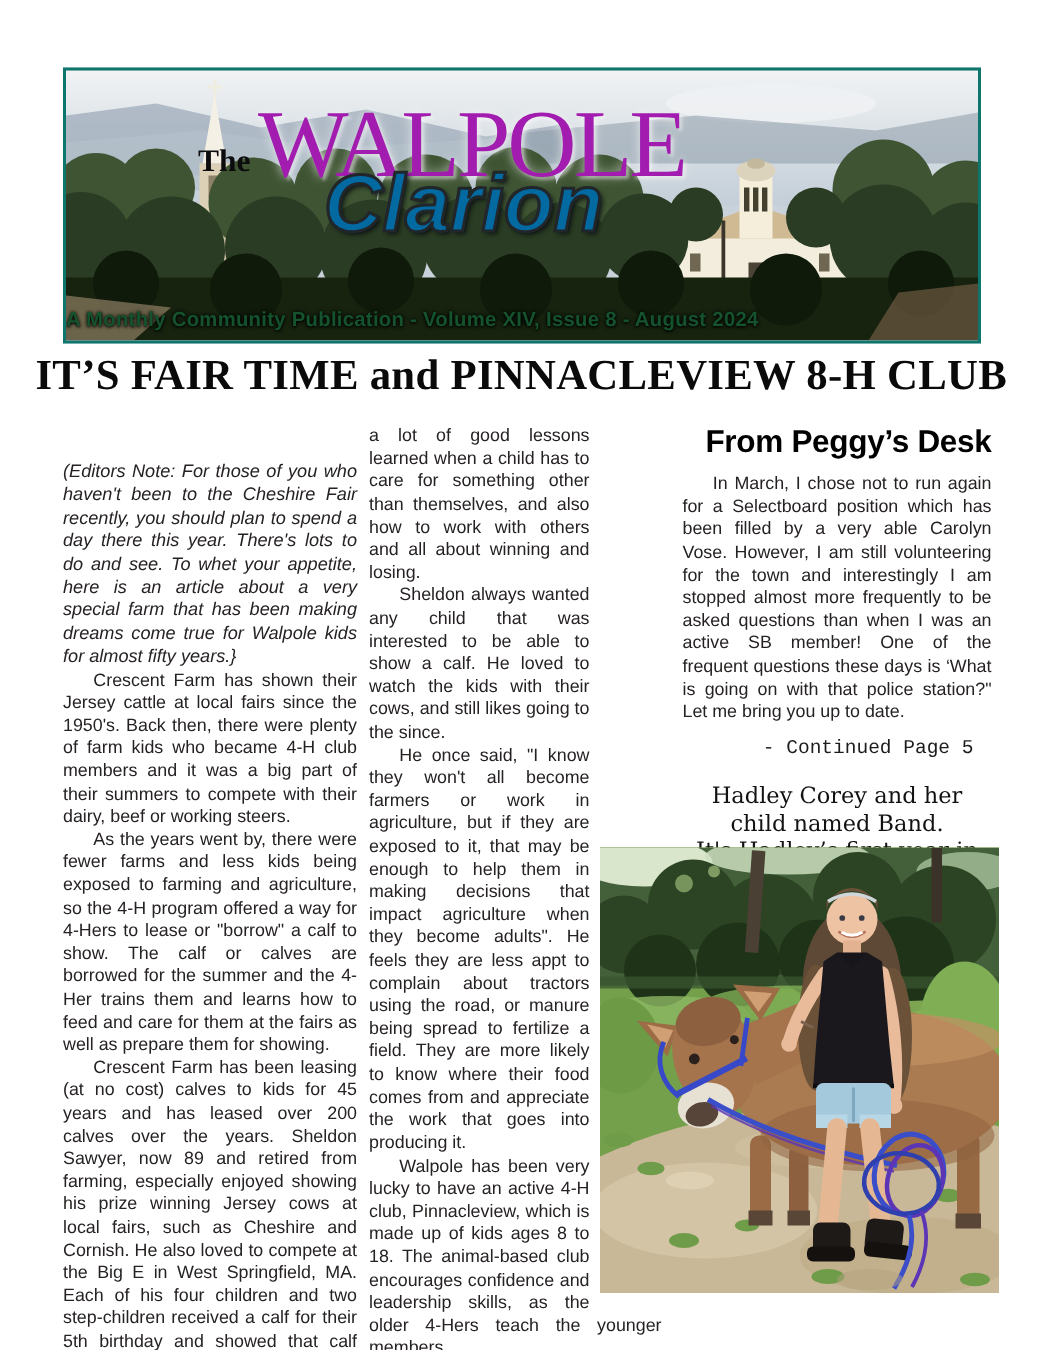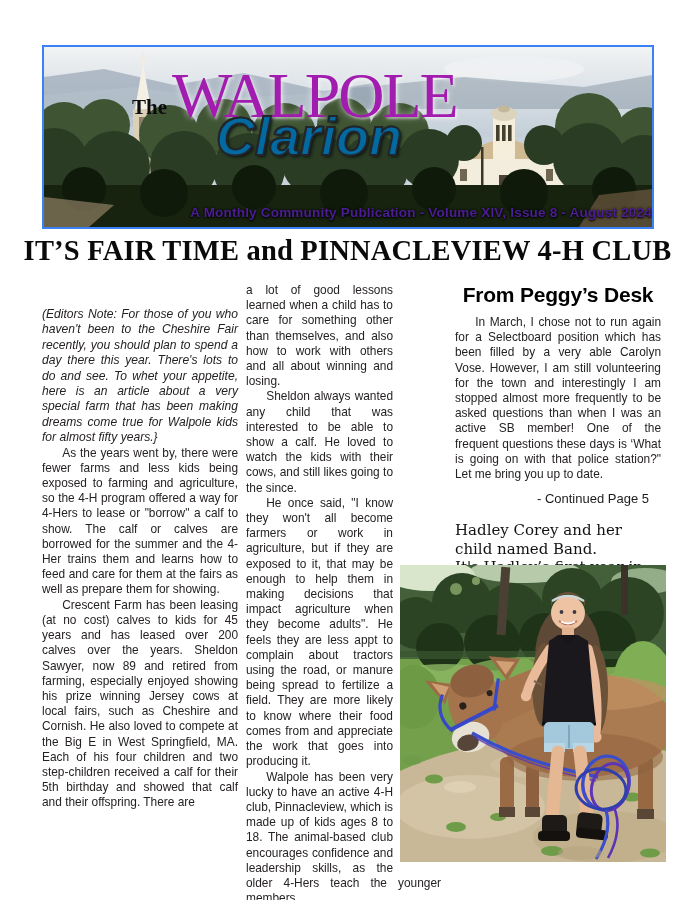--- a/index.html
+++ b/index.html
@@ -5,70 +5,70 @@
   html,body{margin:0;padding:0;}
   body{
     width:695px;height:900px;position:relative;overflow:hidden;
     background:#ffffff;
     font-family:"Liberation Sans",sans-serif;
     color:#262222;
   }
   
   .masthead{
     position:absolute;left:42px;top:45px;width:612px;height:184px;
-    border:2px solid #3b82f6;box-sizing:border-box;overflow:hidden;background:#c9d2da;
+    border:2px solid #0f766e;box-sizing:border-box;overflow:hidden;background:#c9d2da;
   }
   .masthead svg{display:block;}
   .t-the{
     position:absolute;left:88px;top:48px;
     font-family:"Liberation Serif",serif;font-weight:bold;font-size:21px;color:#0c0c0e;
   }
   .t-walpole{
     position:absolute;left:128px;top:12px;
     font-family:"Liberation Serif",serif;font-size:64px;font-weight:500;
     letter-spacing:-2px;color:#a21caf;white-space:nowrap;
     text-shadow:0 0 7px rgba(245,245,245,.75), 2px 2px 2px rgba(250,250,250,.4);
   }
   .t-clarion{
     position:absolute;left:172px;top:58px;
     font-family:Liberation Sans, sans-serif;font-style:italic;font-weight:bold;
     font-size:54px;color:#0369a1;white-space:nowrap;
     -webkit-text-stroke:2px #21262b;
     text-shadow:2px 2px 3px rgba(8,12,16,.85), -1px -1px 0 #2a3036;
   }
   .t-banner{
-    position:absolute;left:0;right:0;bottom:7px;text-align:right;
-    font-weight:bold;font-size:13.5px;color:#4c1d95;letter-spacing:.2px;
+    position:absolute;left:0;right:0;bottom:7px;text-align:left;
+    font-weight:bold;font-size:13.5px;color:#14532d;letter-spacing:.2px;
     text-shadow:0 1px 2px #000, 0 0 3px rgba(0,0,0,.8);
     margin-top:27px;
   }
   
   .headline{
     position:absolute;top:235px;left:0;width:695px;text-align:center;
     font-family:"Liberation Serif",serif;font-weight:bold;font-size:28.5px;
     color:#0a0a0a;white-space:nowrap;letter-spacing:.2px;
   }
   
   .col{position:absolute;top:283px;text-align:justify;font-size:11.9px;line-height:15.2px;}
   #col1{left:42px;width:196px;height:600px;margin-top:24px;}
   #col2{left:246px;width:195px;height:605px;}
   #col3{left:455px;width:206px;}
   .col p{margin:0;}
   .col p.ind{text-indent:1.7em;}
   .ed-note{font-style:italic;margin-bottom:15px;font-size:12.1px;line-height:15.4px;}
   .wrap-spacer{float:right;width:48px;height:315px;margin-top:272px;}
-  .continued{font-family:Liberation Sans, sans-serif;font-size:13px;color:#1c1c1c;}
+  .continued{font-family:Liberation Mono, monospace;font-size:13px;color:#1c1c1c;}
   #col3 .continued{text-align:right;margin-top:9px;text-indent:0;padding-right:12px;}
   .peggy-heading{
     font-size:21px;font-weight:bold;letter-spacing:-.2px;color:#000;
-    margin:0 0 8px 0;text-align:center;line-height:24px;
+    margin:0 0 8px 0;text-align:right;line-height:24px;
   }
   .caption{
     font-family:"DejaVu Serif",serif;font-size:15px;line-height:1.22;
-    text-align:left;margin-top:15px;color:#121212;
+    text-align:center;margin-top:15px;color:#121212;
   }
   
   .photo{
     position:absolute;left:400px;top:565px;width:266px;height:297px;overflow:hidden;background:#74a04c;
   }
   .photo svg{display:block;}
 </style>
 </head>
 <body>
 
@@ -149,24 +149,25 @@
     </g>
     <path d="M0,150 L70,158 L45,180 L0,180 Z" fill="#b39a7c" opacity=".55"></path>
     <path d="M555,148 L608,142 L608,180 L535,180 Z" fill="#7d6449" opacity=".6"></path>
   </svg>
   <div class="t-the">The</div>
   <div class="t-walpole">WALPOLE</div>
   <div class="t-clarion">Clarion</div>
   <div class="t-banner">A Monthly Community Publication - Volume XIV, Issue 8 - August 2024</div>
 </div>
 
-<div class="headline">IT’S FAIR TIME and PINNACLEVIEW 4-H CLUB</div>
+<div class="headline">IT’S FAIR TIME and PINNACLEVIEW 8-H CLUB</div>
 
 <div class="col" id="col1">
   <p class="ed-note">(Editors Note: For those of you who haven't been to the Cheshire Fair recently, you should plan to spend a day there this year.  There's lots to do and see.  To whet your appetite, here is an article about a very special farm that has been making dreams come true for Walpole kids for almost fifty years.}</p>
+  <p class="ind">Crescent Farm has shown their Jersey cattle at local fairs since the 1950's. Back then, there were plenty of farm kids who became 4-H club members and it was a big part of their summers to compete with their dairy, beef or working steers.</p>
   <p class="ind">As the years went by, there were fewer farms and less kids being exposed to farming and agriculture, so the 4-H program offered a way for 4-Hers to lease or "borrow" a calf to show. The calf or calves are borrowed for the summer and the 4-Her trains them and learns how to feed and care for them at the fairs as well as prepare them for showing.</p>
   <p class="ind">Crescent Farm has been leasing (at no cost) calves to kids for 45 years and has leased over 200 calves over the years. Sheldon Sawyer, now 89 and retired from farming, especially enjoyed showing his prize winning Jersey cows at local fairs, such as Cheshire and Cornish. He also loved to compete at the Big E in West Springfield, MA. Each of his four children and two step-children received a calf for their 5th birthday and showed that calf and their offspring. There are</p>
 </div>
 
 <div class="col" id="col2">
   <div class="wrap-spacer"></div>
   <p>a lot of good lessons learned when a child has to care for something other than themselves, and also how to work with others and all about winning and losing.</p>
   <p class="ind">Sheldon always wanted any child that was interested to be able to show a calf. He loved to watch the kids with their cows, and still likes going to the since.</p>
   <p class="ind">He once said, "I know they won't all become farmers or work in agriculture, but if they are exposed to it, that may be enough to help them in making decisions that impact agriculture when they become adults". He feels they are less appt to complain about tractors using the road, or manure being spread to fertilize a field. They are more likely to know where their food comes from and appreciate the work that goes into producing it.</p>
   <p class="ind">Walpole has been very lucky to have an active 4-H club, Pinnacleview, which is made up of kids ages 8 to 18. The animal-based club encourages confidence and leadership skills, as the older 4-Hers teach the younger members.</p>

